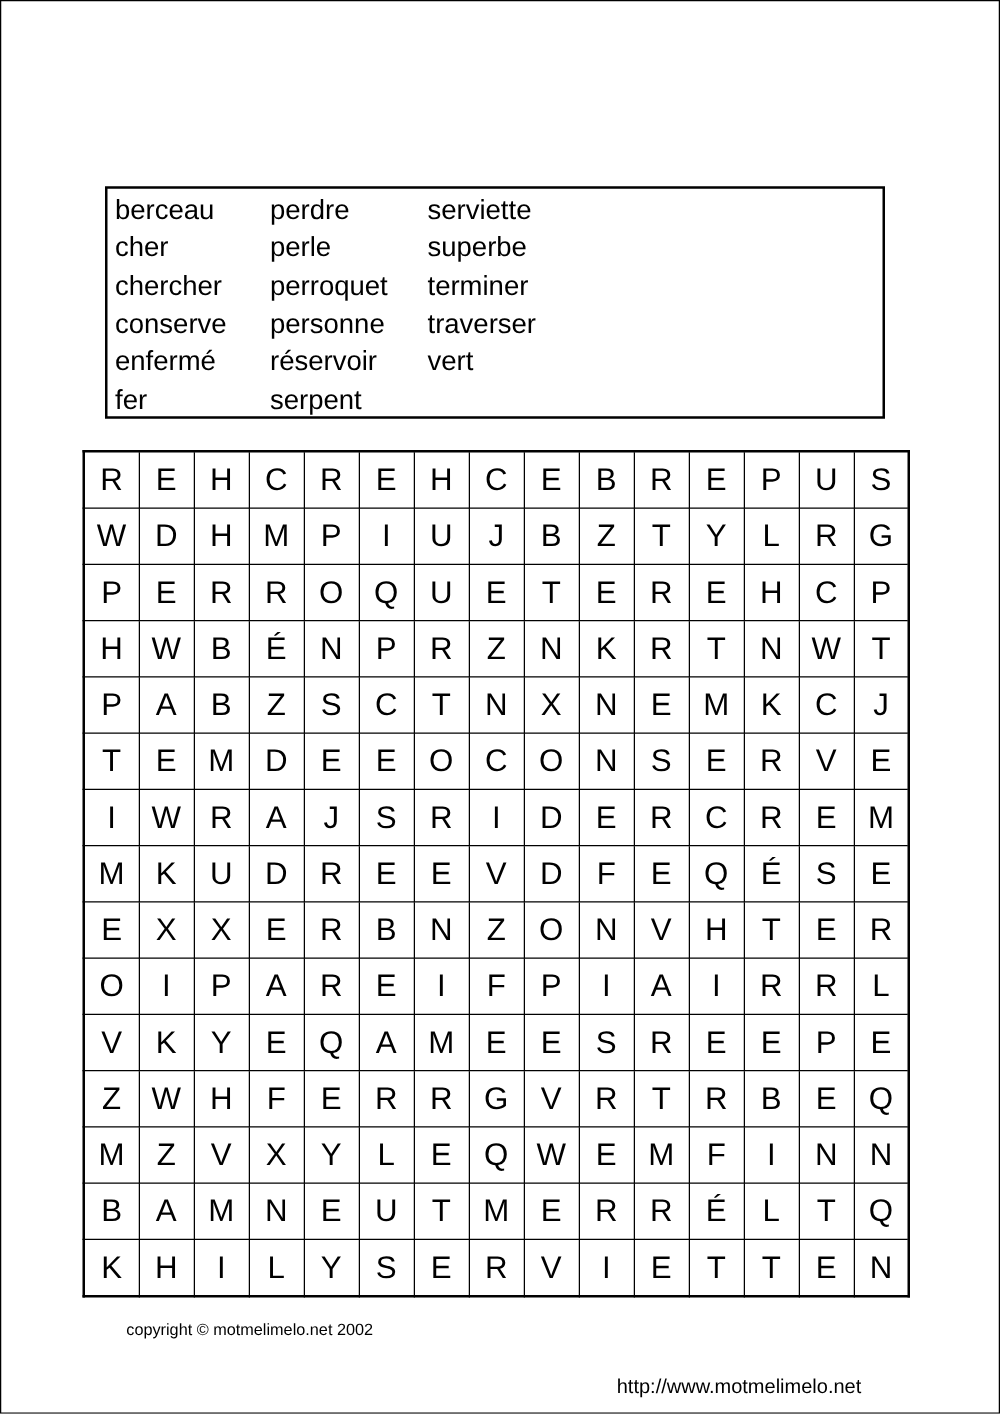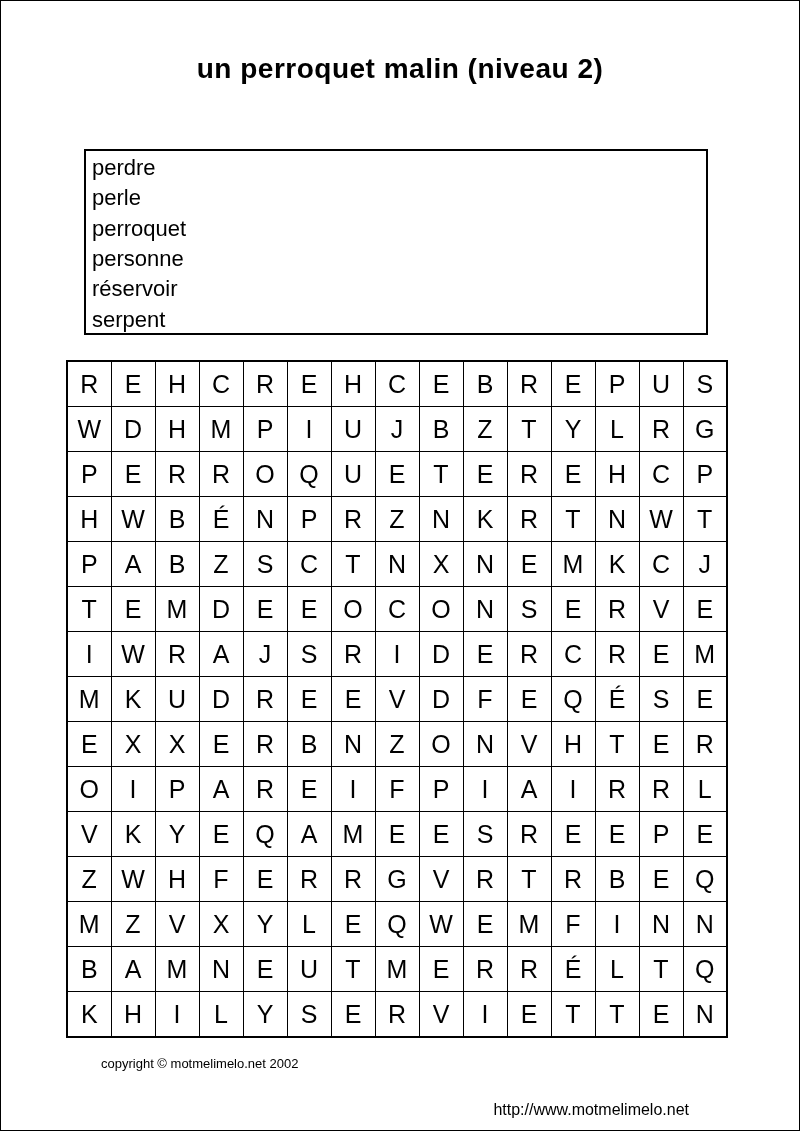--- a/index.html
+++ b/index.html
@@ -94,32 +94,46 @@
     right: 110px;
     top: 1100px;
     font-size: 16px;
   }
 </style>
 </head>
 <body>
 
 <div class="page">
 
-  <h1 class="title">un perroquet malin (niveau 2)</h1>
 
 
   <div class="wordlist-box">
+      <div class="word-col">
+        <div class="word">berceau</div>
+        <div class="word">cher</div>
+        <div class="word">chercher</div>
+        <div class="word">conserve</div>
+        <div class="word">enfermé</div>
+        <div class="word">fer</div>
+      </div>
       <div class="word-col">
         <div class="word">perdre</div>
         <div class="word">perle</div>
         <div class="word">perroquet</div>
         <div class="word">personne</div>
         <div class="word">réservoir</div>
         <div class="word">serpent</div>
       </div>
+      <div class="word-col">
+        <div class="word">serviette</div>
+        <div class="word">superbe</div>
+        <div class="word">terminer</div>
+        <div class="word">traverser</div>
+        <div class="word">vert</div>
+      </div>
     </div>
 
   <table class="grid">
     <tbody>
         <tr>
           <td>R</td>
           <td>E</td>
           <td>H</td>
           <td>C</td>
           <td>R</td>

